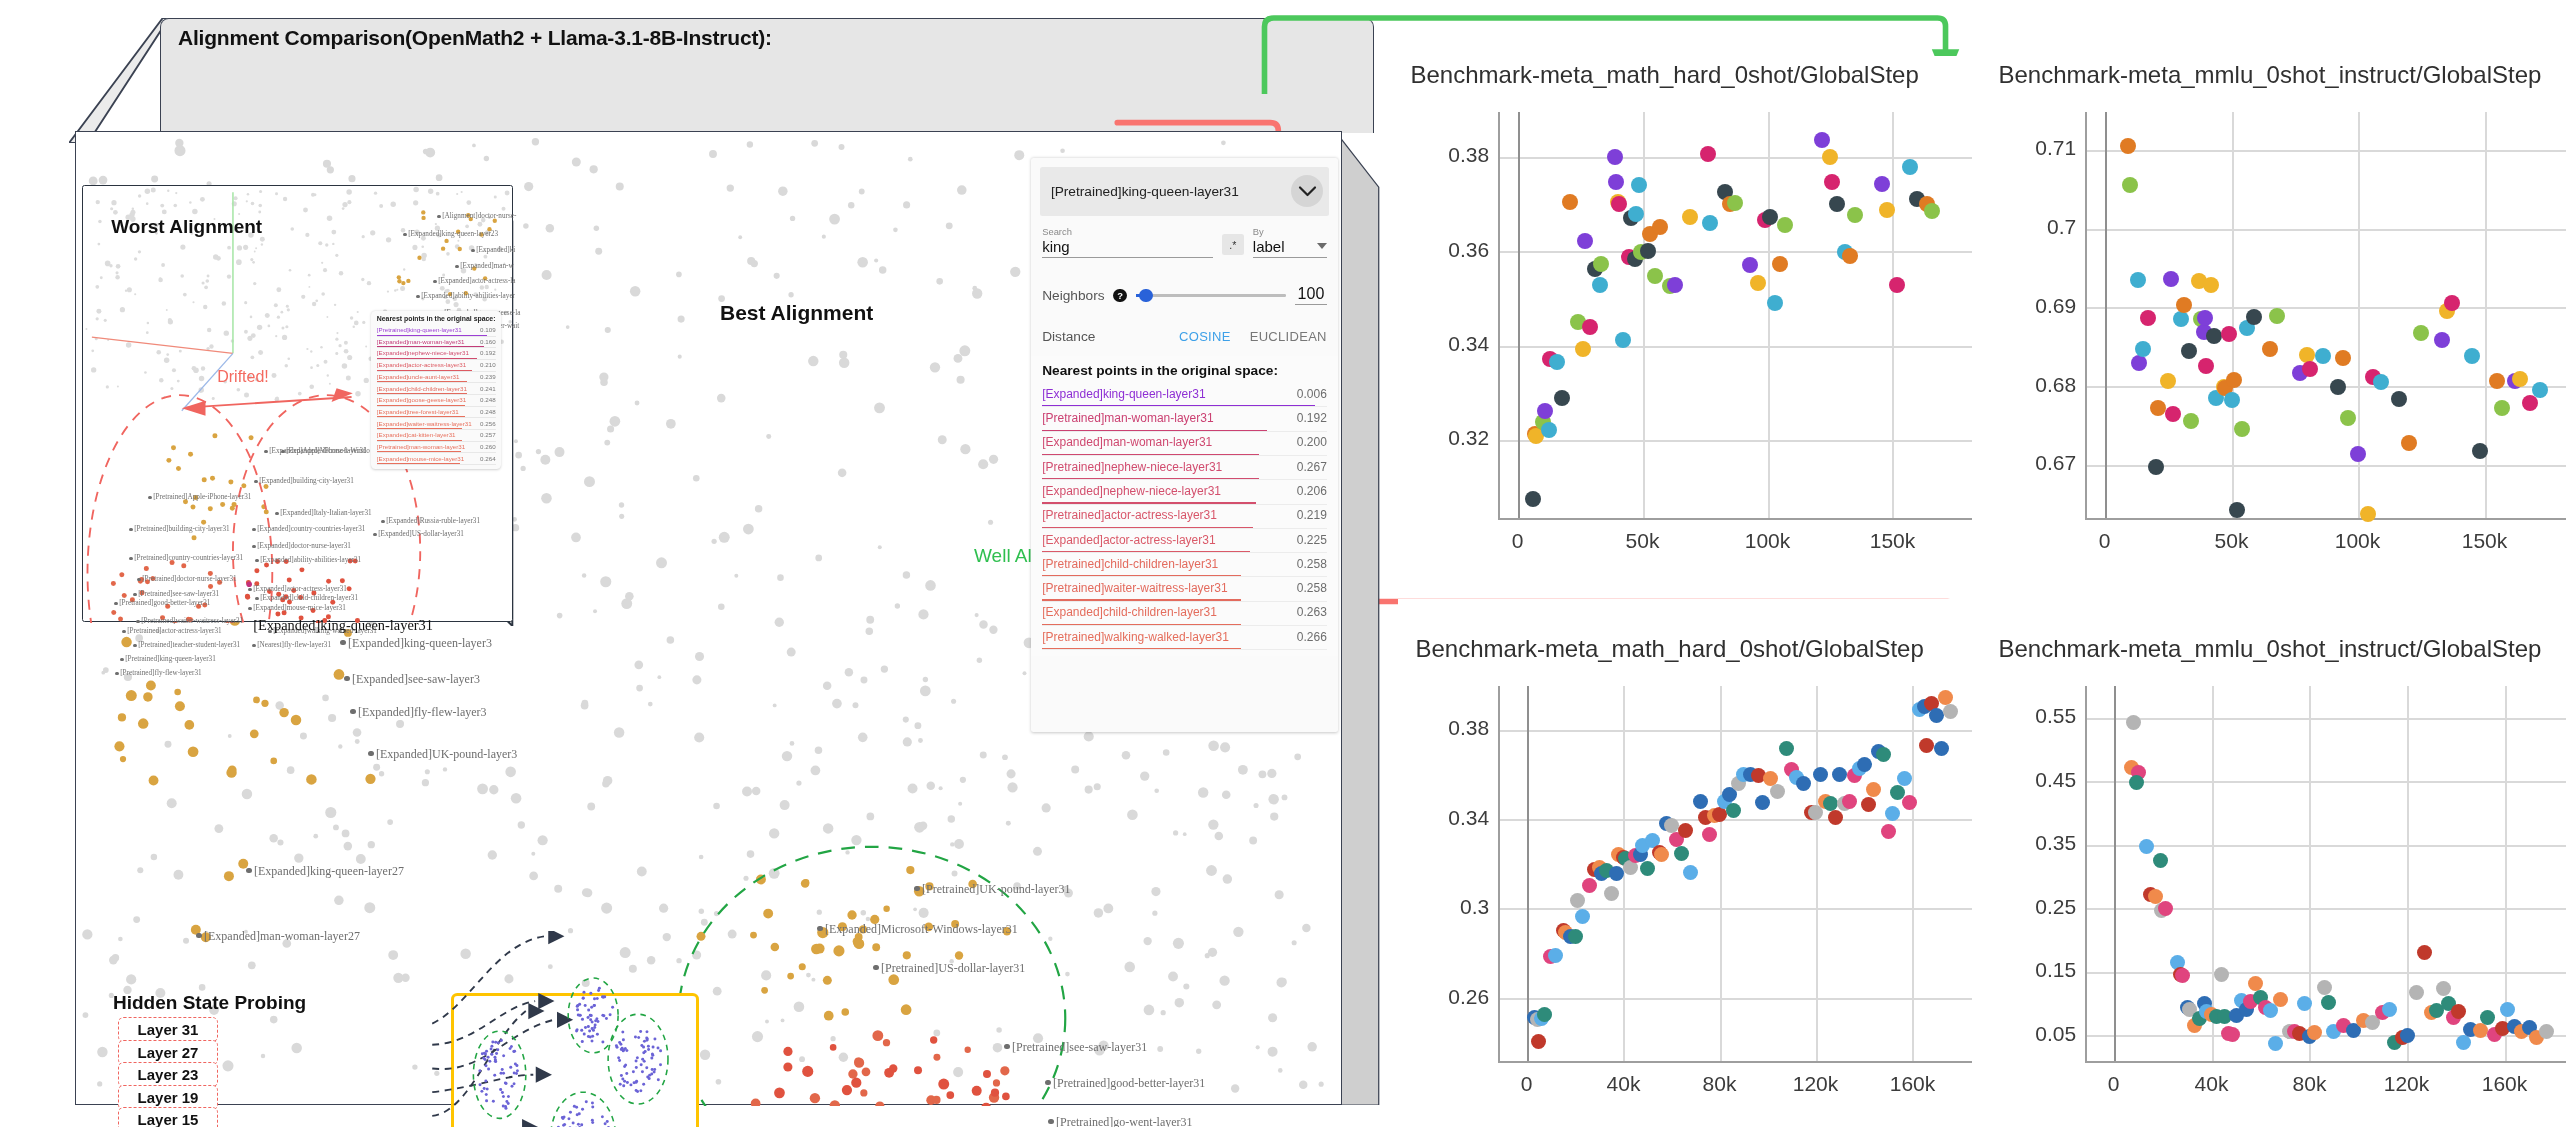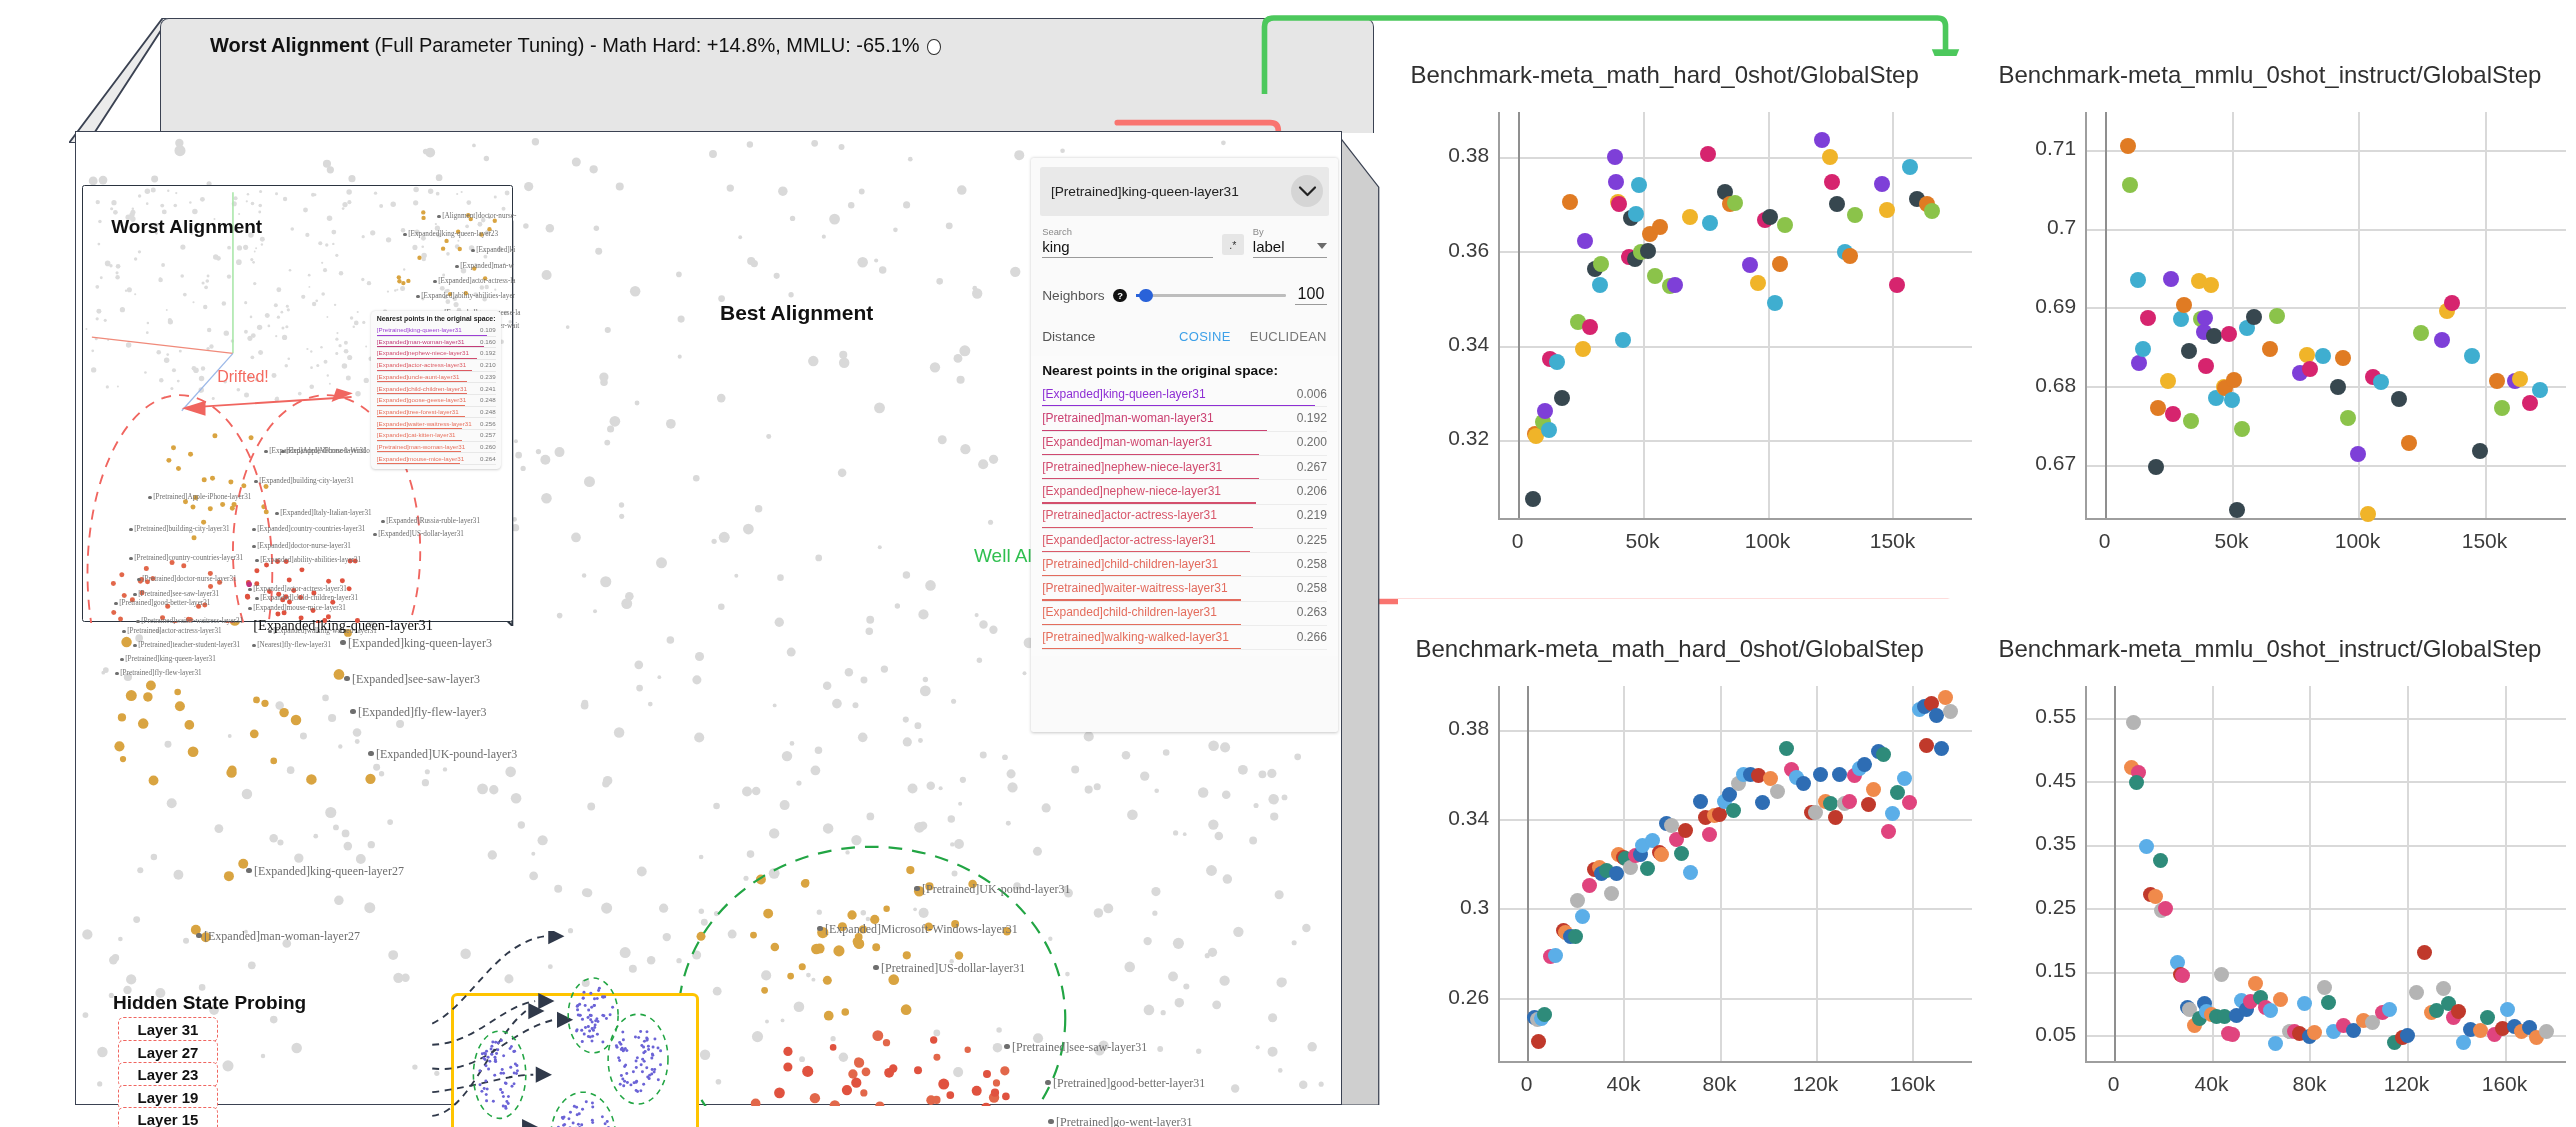--- a/index.html
+++ b/index.html
@@ -134,23 +134,21 @@
 <body>
 
 <div id="root">
 
   <div class="banner-wrap">
     <svg class="banner-side-line" width="100" height="125" viewBox="0 0 160 200">
       <polygon points="150,0 160,0 30,200 0,200" fill="#ebebeb" stroke="#3b4252" stroke-width="3"></polygon>
     </svg>
     <div class="banner-face"></div>
     <div class="banner-text">
-      <div class="bt-row">
-        <b>Worst Alignment</b><span class="reg"> (Full Parameter Tuning) - Math Hard: +14.8%, MMLU: -65.1%</span><span class="endpoint"></span>
-      </div>
+      <div class="bt-title">Alignment Comparison(OpenMath2 + Llama-3.1-8B-Instruct):</div>
     </div>
   </div>
 
   <svg class="conn" style="left:1111px; top:12.5px;" width="874" height="81" viewBox="0 0 1400 130">
     <path d="M 10,152 L 230,152 Q 245,152 245,137 L 245,22 Q 245,8 260,8 L 1325,8 Q 1338,8 1338,21 L 1338,58" fill="none" stroke="#4CC85C" stroke-width="9" stroke-linecap="round"></path>
     <polygon points="1316,58 1360,58 1338,112" fill="#4CC85C"></polygon>
   </svg>
 
   <svg class="conn" style="left:1111px; top:44px;" width="874" height="618" viewBox="0 0 1400 990">
     <path d="M 10,126 L 255,126 Q 268,126 268,139 L 268,880 Q 268,893 281,893 L 1340,893 Q 1353,893 1353,906 L 1353,930" fill="none" stroke="#F9746F" stroke-width="9" stroke-linecap="round"></path>

